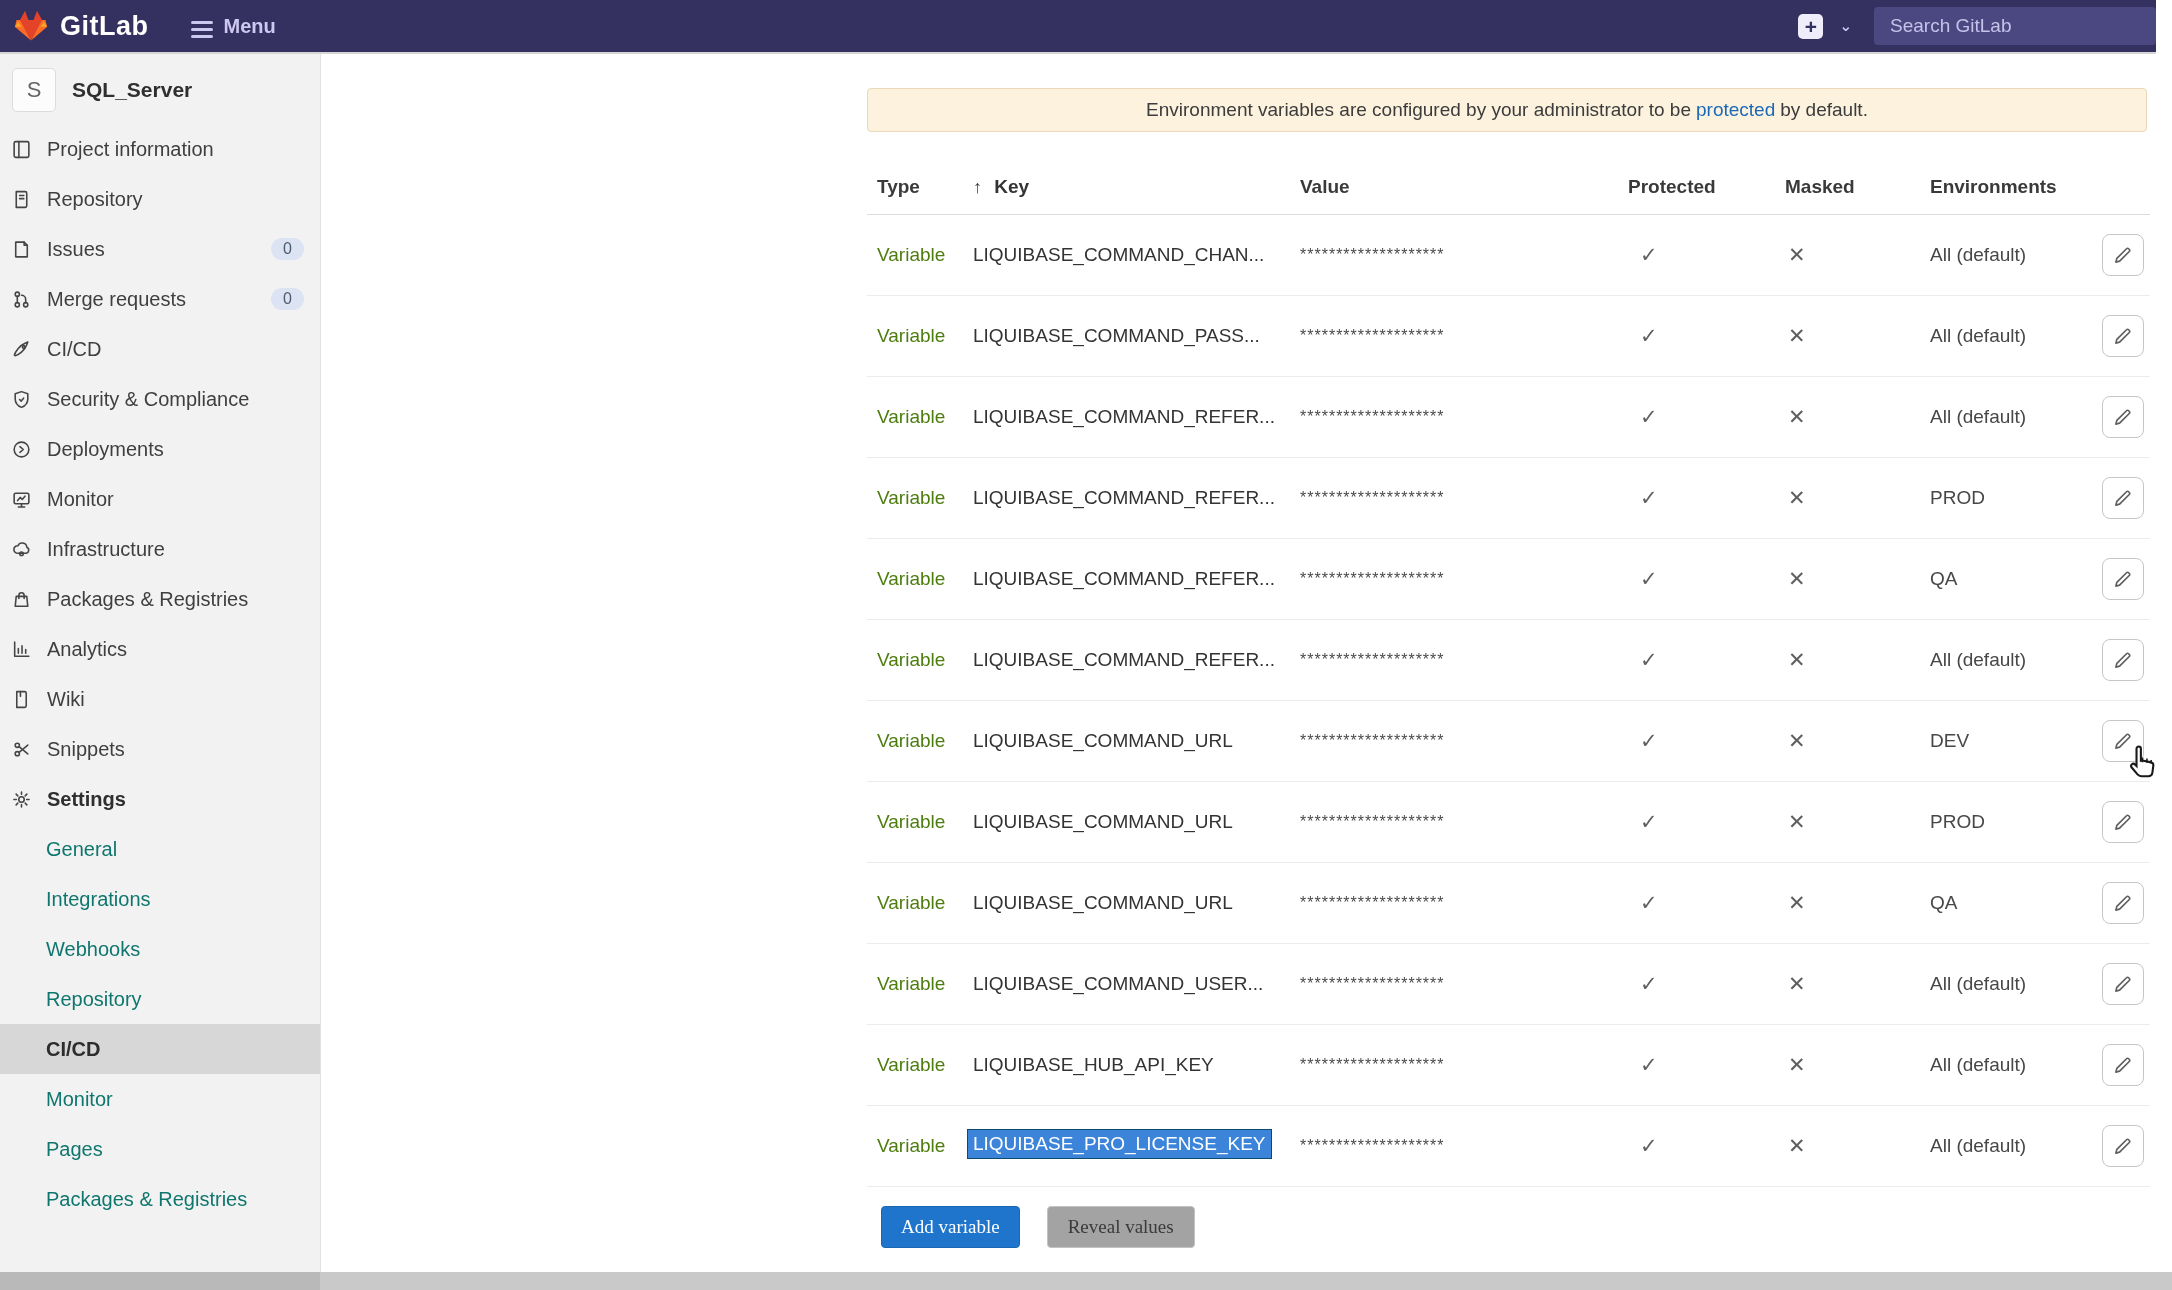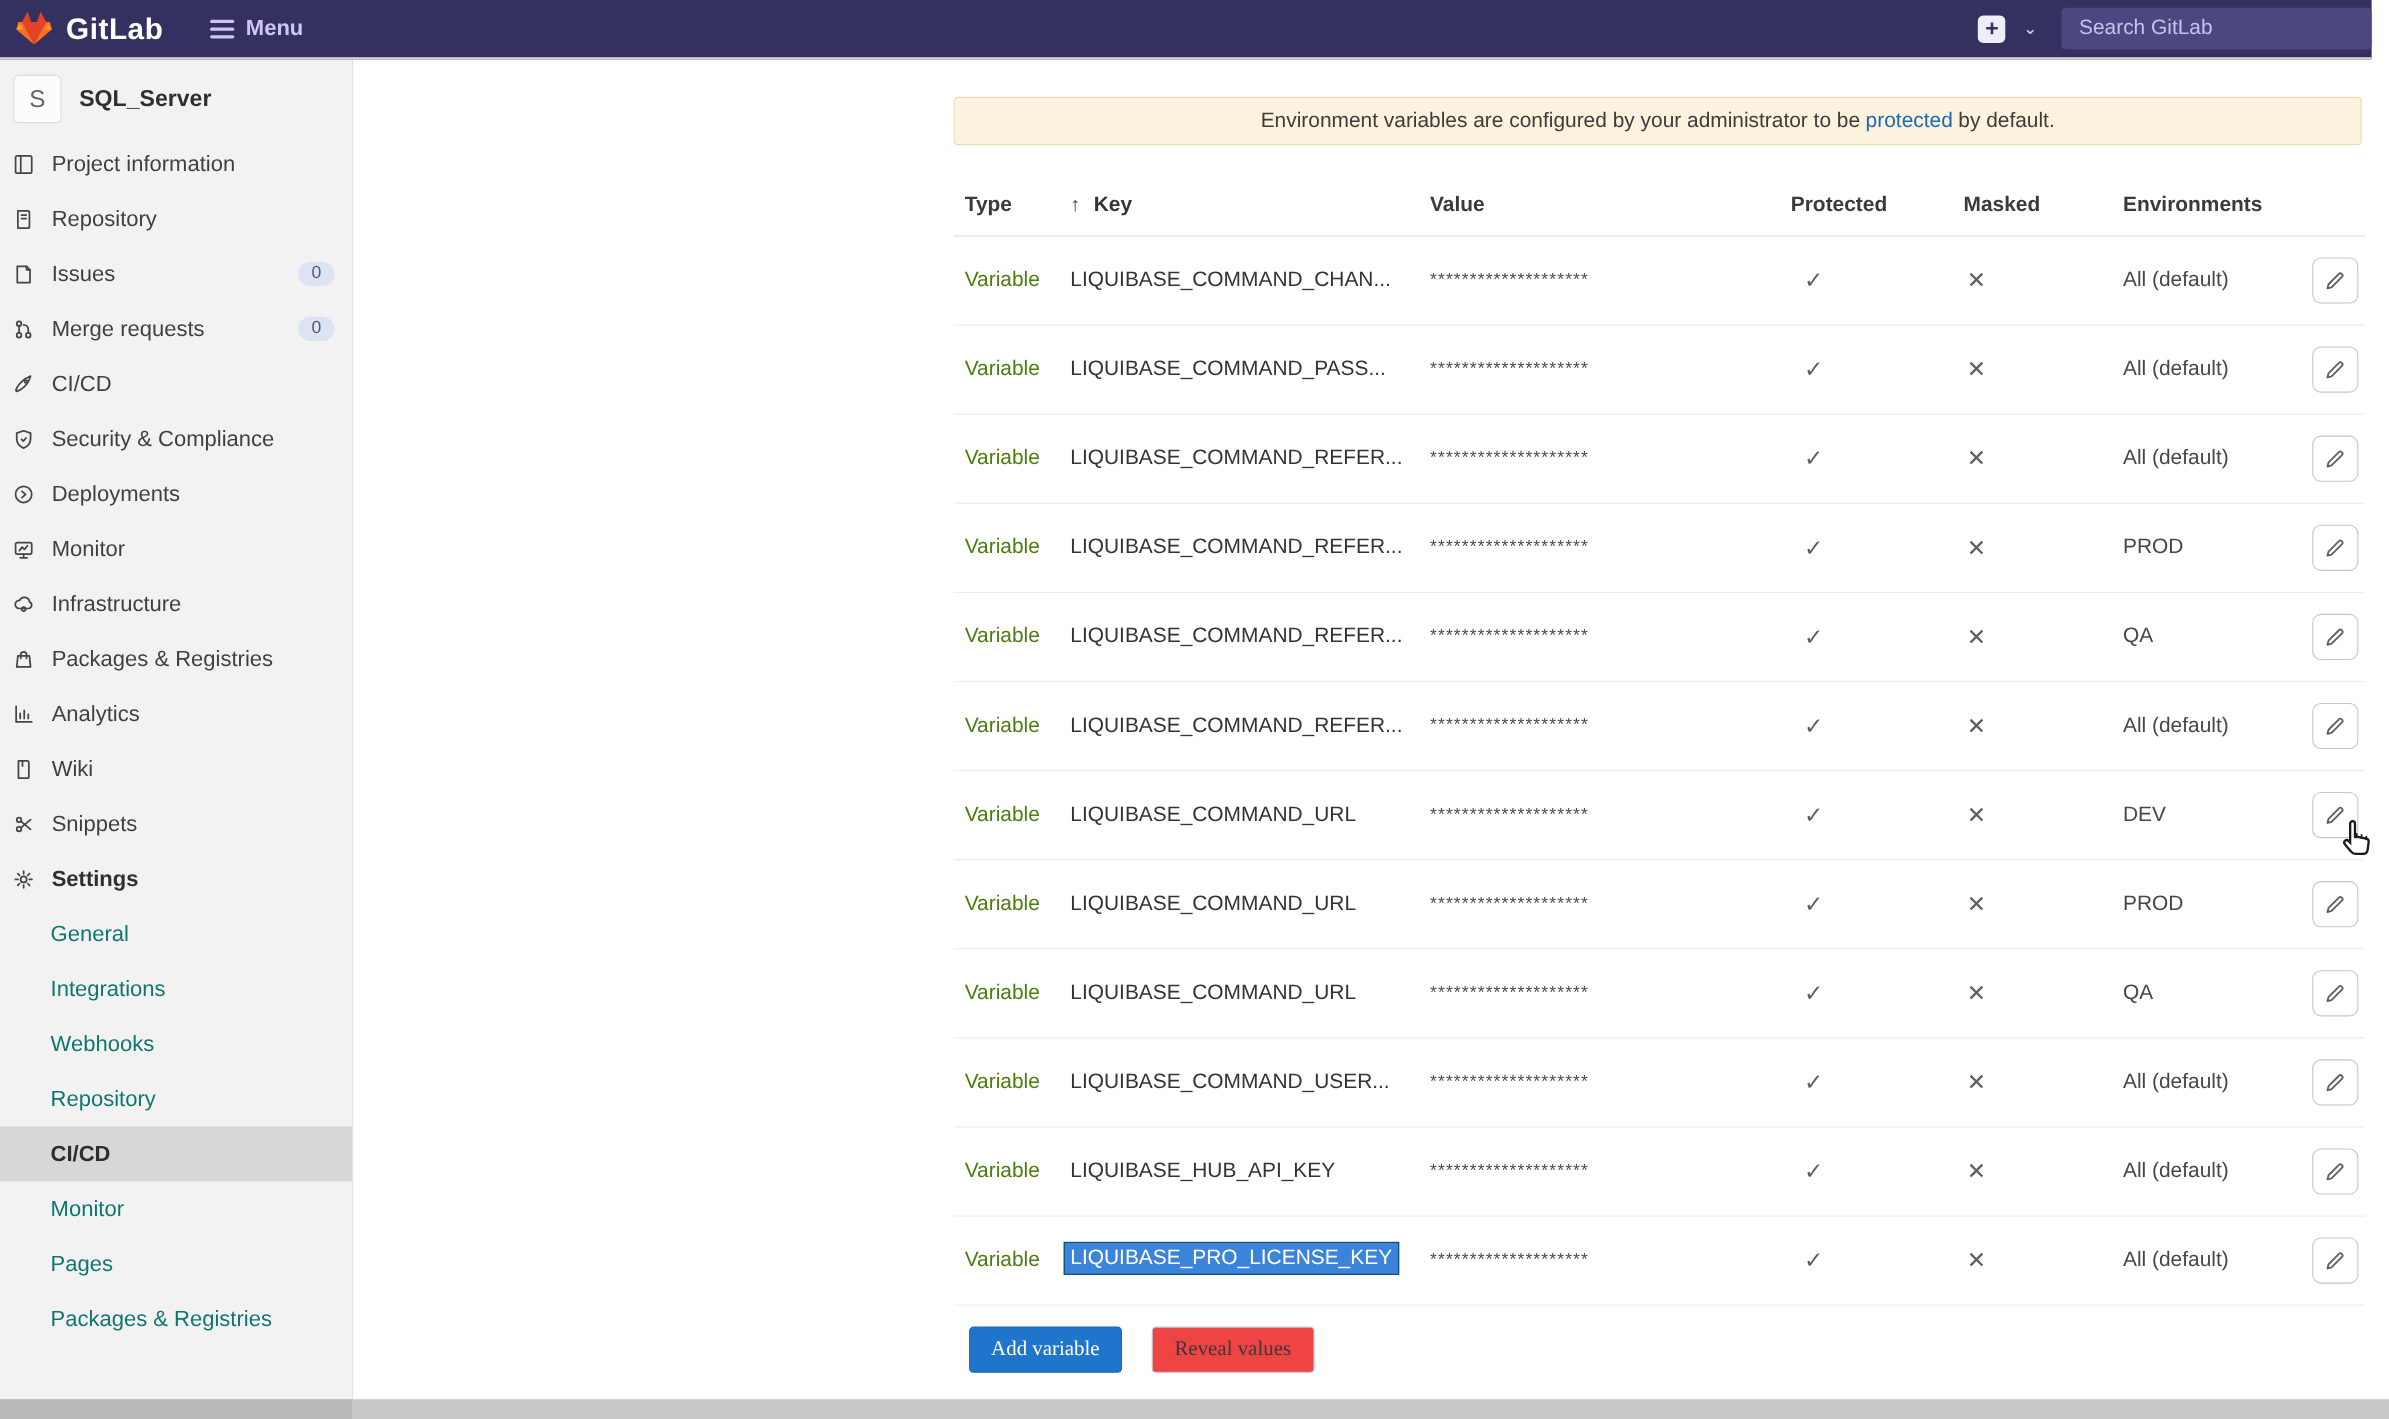--- a/index.html
+++ b/index.html
@@ -4,21 +4,21 @@
 <style>
   html,body{margin:0;padding:0;}
   body{width:2172px;height:1290px;overflow:hidden;position:relative;background:#fff;
        font-family:"Liberation Sans","DejaVu Sans",sans-serif;color:#3c3c3c;}
 
   
   .navbar{position:absolute;top:0;left:0;right:16px;height:52px;background:#343060;
           display:flex;align-items:center;z-index:20;border-bottom:2px solid #d5d5d5;}
   .brand{display:flex;align-items:center;gap:12px;padding-left:14px;cursor:pointer;}
   .brand-text{color:#fff;font-size:27px;font-weight:700;letter-spacing:.5px;}
-  .menu-btn{display:flex;align-items:center;gap:11px;margin-left:42px;cursor:pointer;}
+  .menu-btn{display:flex;align-items:flex-end;gap:11px;margin-left:42px;cursor:pointer;}
   .ham{display:inline-flex;flex-direction:column;gap:4px;}
   .ham i{width:22px;height:3px;background:#cdc8f0;border-radius:2px;}
   .menu-text{color:#cdc8f0;font-weight:700;font-size:20px;}
   .nav-right{margin-left:auto;display:flex;align-items:center;gap:16px;}
   .plus-btn{width:25px;height:25px;background:#efedfa;border-radius:5px;display:flex;
             align-items:center;justify-content:center;color:#343060;font-size:21px;
             font-weight:700;line-height:1;cursor:pointer;}
   .chev{color:#cdc8f0;font-size:15px;font-weight:700;cursor:pointer;}
   .search{width:250px;height:38px;background:#4b4781;border:none;border-radius:4px;
           color:#c7c2ea;font-size:19px;padding:0 16px;outline:none;margin-left:6px;
@@ -67,21 +67,21 @@
   .c-prot{padding-left:20px;color:#5f5f5f;font-size:21px;}
   .c-mask{padding-left:3px;color:#5f5f5f;font-size:21px;}
   .c-env{color:#474747;}
   .edit-btn{width:42px;height:42px;border:1px solid #c6c6c6;border-radius:8px;background:#fff;
             display:flex;align-items:center;justify-content:center;justify-self:end;
             margin-right:6px;cursor:pointer;padding:0;}
 
   .actions{position:absolute;left:881px;top:1206px;display:flex;gap:27px;z-index:6;}
   .btn{height:42px;border-radius:4px;font-size:19px;font-family:Liberation Serif, serif;cursor:pointer;}
   .btn-primary{padding:0 19px;background:#1f75cb;color:#fff;border:1px solid #1a67b3;}
-  .btn-secondary{padding:2px 20px;background:#ef4444;color:#3a3a3a;border:1px solid #c2c2c2;}
+  .btn-secondary{padding:2px 20px;background:#a3a3a3;color:#3a3a3a;border:1px solid #c2c2c2;}
 
   .strip-left{position:absolute;left:0;bottom:0;width:320px;height:18px;background:#b9b9b9;z-index:30;}
   .strip-right{position:absolute;left:320px;bottom:0;right:0;height:18px;background:#c9c9c9;z-index:30;}
 
   .cursor{position:absolute;left:2124px;top:742px;z-index:50;pointer-events:none;}
 </style>
 </head>
 <body>
 
 <div class="navbar">

